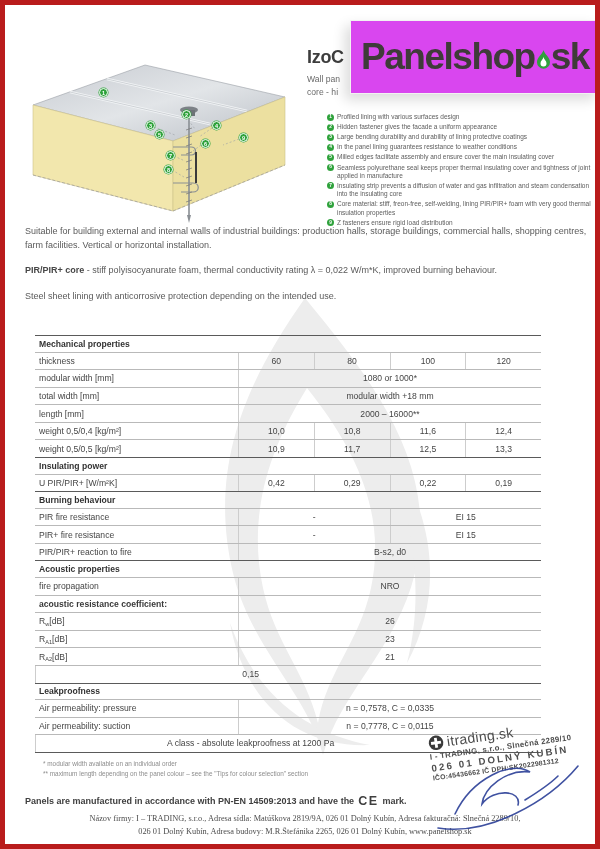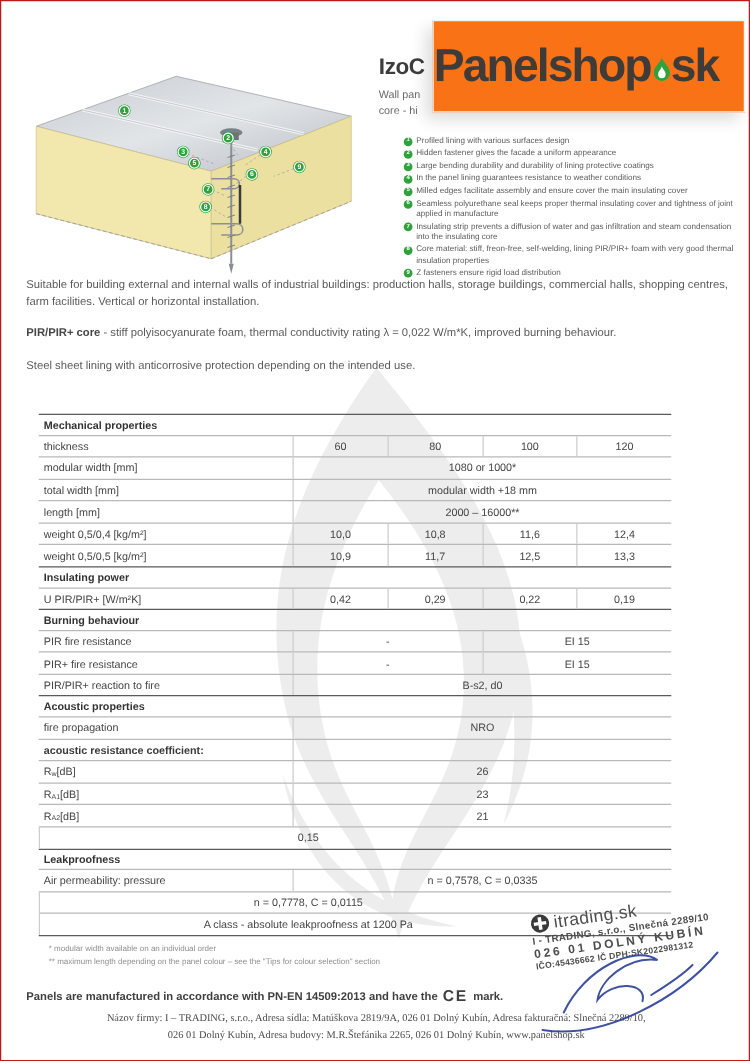--- a/index.html
+++ b/index.html
@@ -1,28 +1,28 @@
 <!DOCTYPE html>
 <html><head>
 <meta charset="utf-8">
 <style>
   html,body{margin:0;padding:0;background:#888;}
   .page{position:relative;width:600px;height:849px;background:#fff;margin:0 auto;
-        font-family:"Liberation Sans",sans-serif;overflow:hidden;border:1px solid #b91c1c;box-sizing:border-box;}
+        font-family:"Liberation Sans",sans-serif;overflow:hidden;border:5px solid #b91c1c;box-sizing:border-box;}
   .abs{position:absolute;}
 
   
   .watermark{left:130px;top:288px;width:350px;height:470px;z-index:0;}
 
   
   .title-frag{left:302px;top:42px;z-index:1;color:#3d3d3d;}
   .title-frag .t1{font-size:18px;font-weight:bold;letter-spacing:-0.3px;}
   .title-frag .t2{font-size:8.6px;color:#6a6a6a;margin-top:5px;line-height:1.5;}
-  .brandbox{left:345px;top:15px;width:250px;height:74px;background:#f97316;z-index:2;
-            display:flex;align-items:center;justify-content:flex-start;
+  .brandbox{left:345px;top:15px;width:250px;height:74px;background:#d946ef;z-index:2;
+            display:flex;align-items:center;justify-content:center;
             box-shadow:-5px 6px 12px rgba(0,0,0,0.14);border:1px solid #f2f2f2;box-sizing:border-box;}
   .brand{font-size:37px;font-weight:bold;color:#3f3b39;letter-spacing:-1.5px;display:flex;align-items:baseline;}
   .brand svg{margin:0 1px 0 2px;}
 
   
   .illu{left:18px;top:50px;width:292px;height:172px;z-index:1;}
   .badge{position:absolute;width:9px;height:9px;border-radius:50%;background:#2fa23c;color:#fff;
          font-size:5.5px;font-weight:bold;display:flex;align-items:center;justify-content:center;
          border:1px solid #fff;box-sizing:border-box;box-shadow:0 0 0 0.5px #2fa23c;}
 
@@ -309,20 +309,21 @@
         <div class="t-cell" style="grid-column: span 4;">0,15</div>
       </div>
       <div class="t-row t-section">
         <div class="t-label">Leakproofness</div>
       </div>
       <div class="t-row">
         <div class="t-label">Air permeability: pressure</div>
         <div class="t-cell" style="grid-column: span 4;">n = 0,7578, C = 0,0335</div>
       </div>
       <div class="t-row">
+        <div class="t-label">Air permeability: suction</div>
         <div class="t-cell" style="grid-column: span 4;">n = 0,7778, C = 0,0115</div>
       </div>
       <div class="t-row t-bold">
         <div class="t-cell" style="grid-column: span 4;">A class - absolute leakproofness at 1200 Pa</div>
       </div>
     </div>
 
   <div class="abs footnotes">
     <div>*   modular width available on an individual order</div>
     <div>** maximum length depending on the panel colour – see the "Tips for colour selection" section</div>

